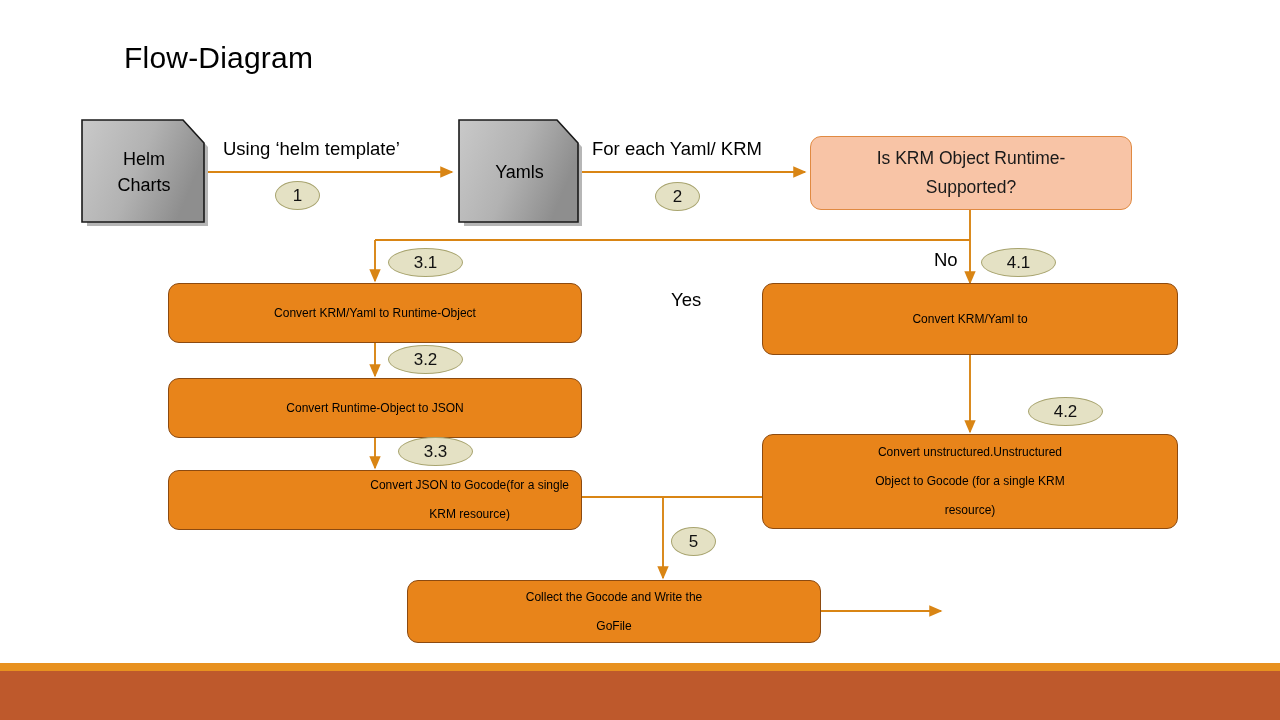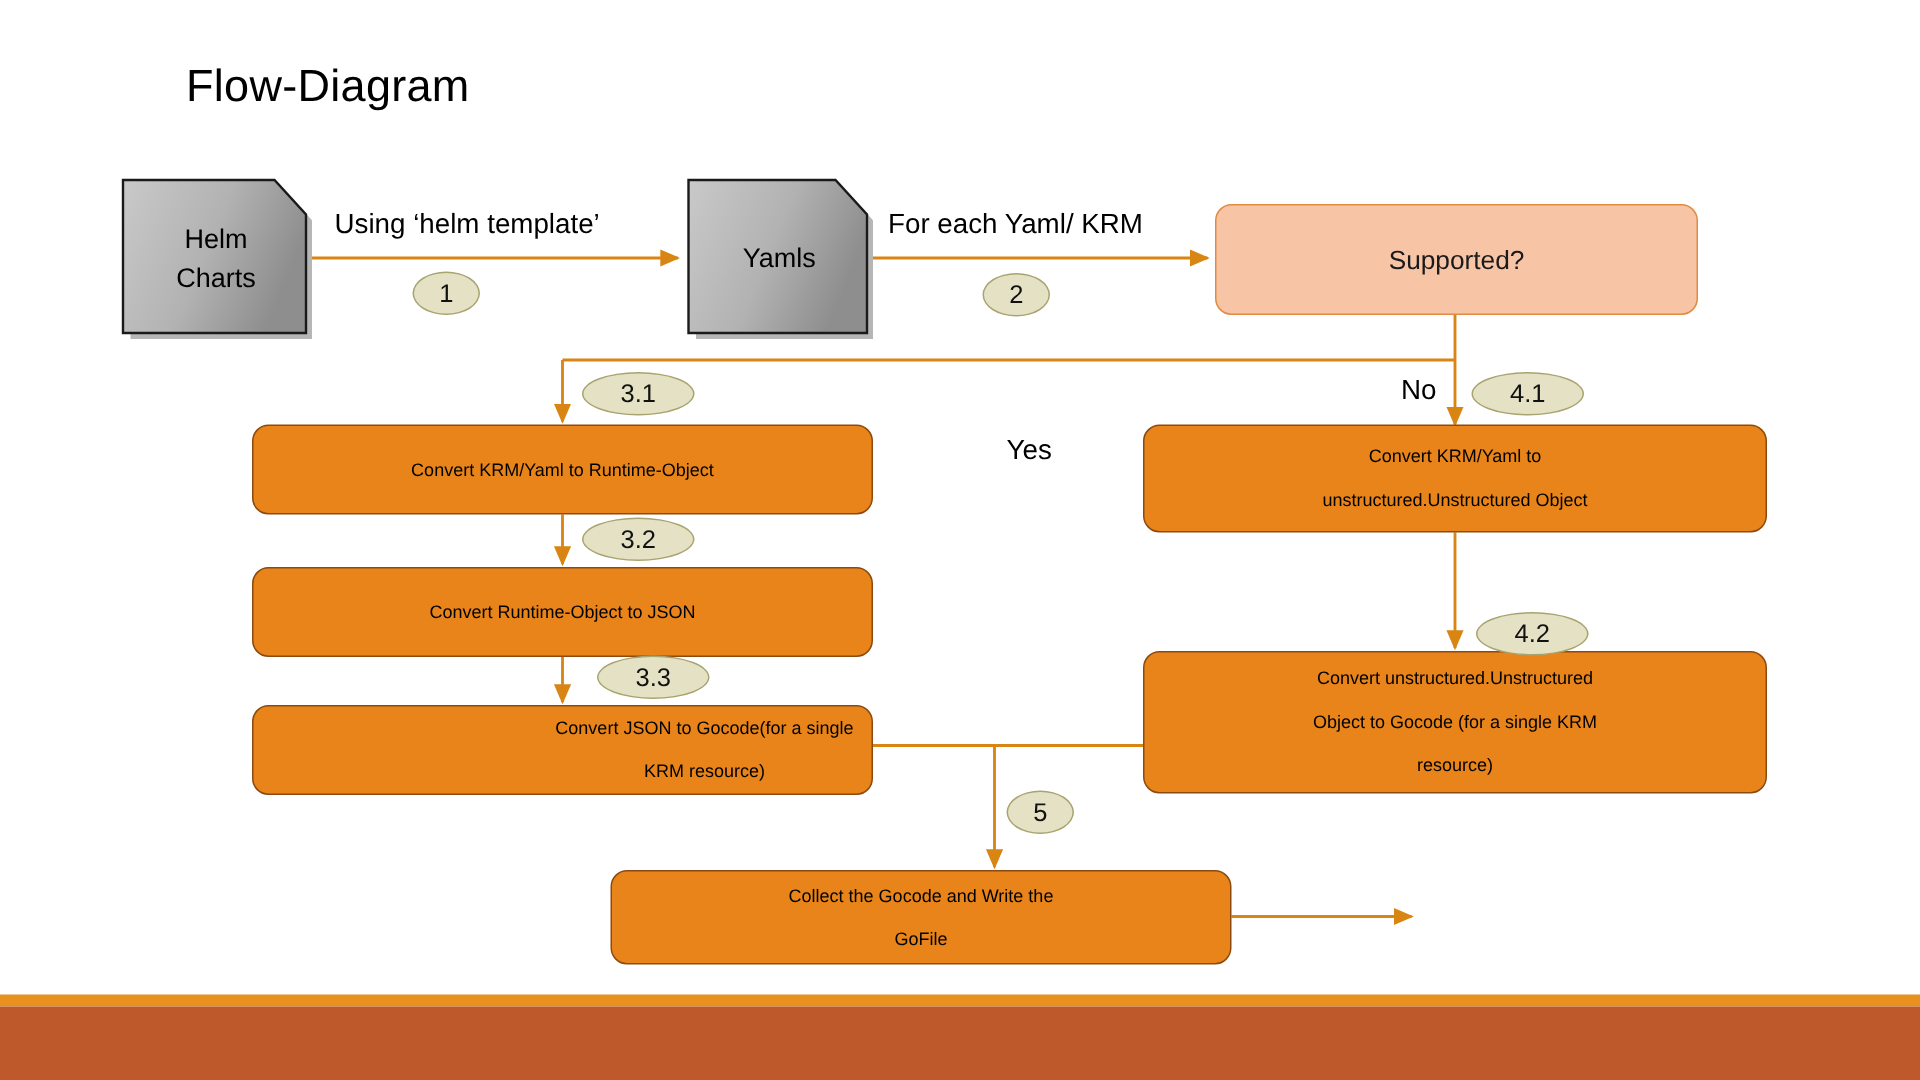--- a/index.html
+++ b/index.html
@@ -204,20 +204,21 @@
       <path d="M3,3 L101,3 L122,26 L122,105 L3,105 Z" fill="#7A7A7A" opacity="0.55" transform="translate(4,4)"></path>
       <path d="M2,2 L100,2 L121,25 L121,104 L2,104 Z" fill="url(#grayGrad2)" stroke="#1A1A1A" stroke-width="1.6"></path>
     </svg>
     <div class="doc-label">
       <div>Yamls</div>
     </div>
   </div>
 
   <div class="box box-decision" style="left:810px; top:136px; width:322px; height:74px;">
     <div>
+      <div>Is KRM Object Runtime-</div>
       <div>Supported?</div>
     </div>
   </div>
 
   <div class="box box-process" style="left:168px; top:283px; width:414px; height:60px;">
     <div>Convert KRM/Yaml to Runtime-Object</div>
   </div>
 
   <div class="box box-process" style="left:168px; top:378px; width:414px; height:60px;">
     <div>Convert Runtime-Object to JSON</div>
@@ -226,21 +227,20 @@
   <div class="box box-process" style="left:168px; top:470px; width:414px; height:60px;justify-content:flex-end;">
     <div>
       <div>Convert JSON to Gocode(for a single</div>
       <div>KRM resource)</div>
     </div>
   </div>
 
   <div class="box box-process" style="left:762px; top:283px; width:416px; height:72px;">
     <div>
       <div>Convert KRM/Yaml to</div>
-      <div>unstructured.Unstructured Object</div>
     </div>
   </div>
 
   <div class="box box-process" style="left:762px; top:434px; width:416px; height:95px;">
     <div>
       <div>Convert unstructured.Unstructured</div>
       <div>Object to Gocode (for a single KRM</div>
       <div>resource)</div>
     </div>
   </div>
@@ -266,20 +266,20 @@
   <div class="step-ellipse" style="left:655px; top:182px; width:45px; height:29px;">2</div>
 
   <div class="step-ellipse" style="left:388px; top:248px; width:75px; height:29px;">3.1</div>
 
   <div class="step-ellipse" style="left:981px; top:248px; width:75px; height:29px;">4.1</div>
 
   <div class="step-ellipse" style="left:388px; top:345px; width:75px; height:29px;">3.2</div>
 
   <div class="step-ellipse" style="left:398px; top:437px; width:75px; height:29px;">3.3</div>
 
-  <div class="step-ellipse" style="left:984px; top:397px; width:75px; height:29px;margin-top:11px;">4.2</div>
+  <div class="step-ellipse" style="left:1028px; top:397px; width:75px; height:29px;">4.2</div>
 
   <div class="step-ellipse" style="left:671px; top:527px; width:45px; height:29px;">5</div>
 
   <div class="footer-bar-top"></div>
   <div class="footer-bar-bottom"></div>
 
 </div>
 
 </body></html>

